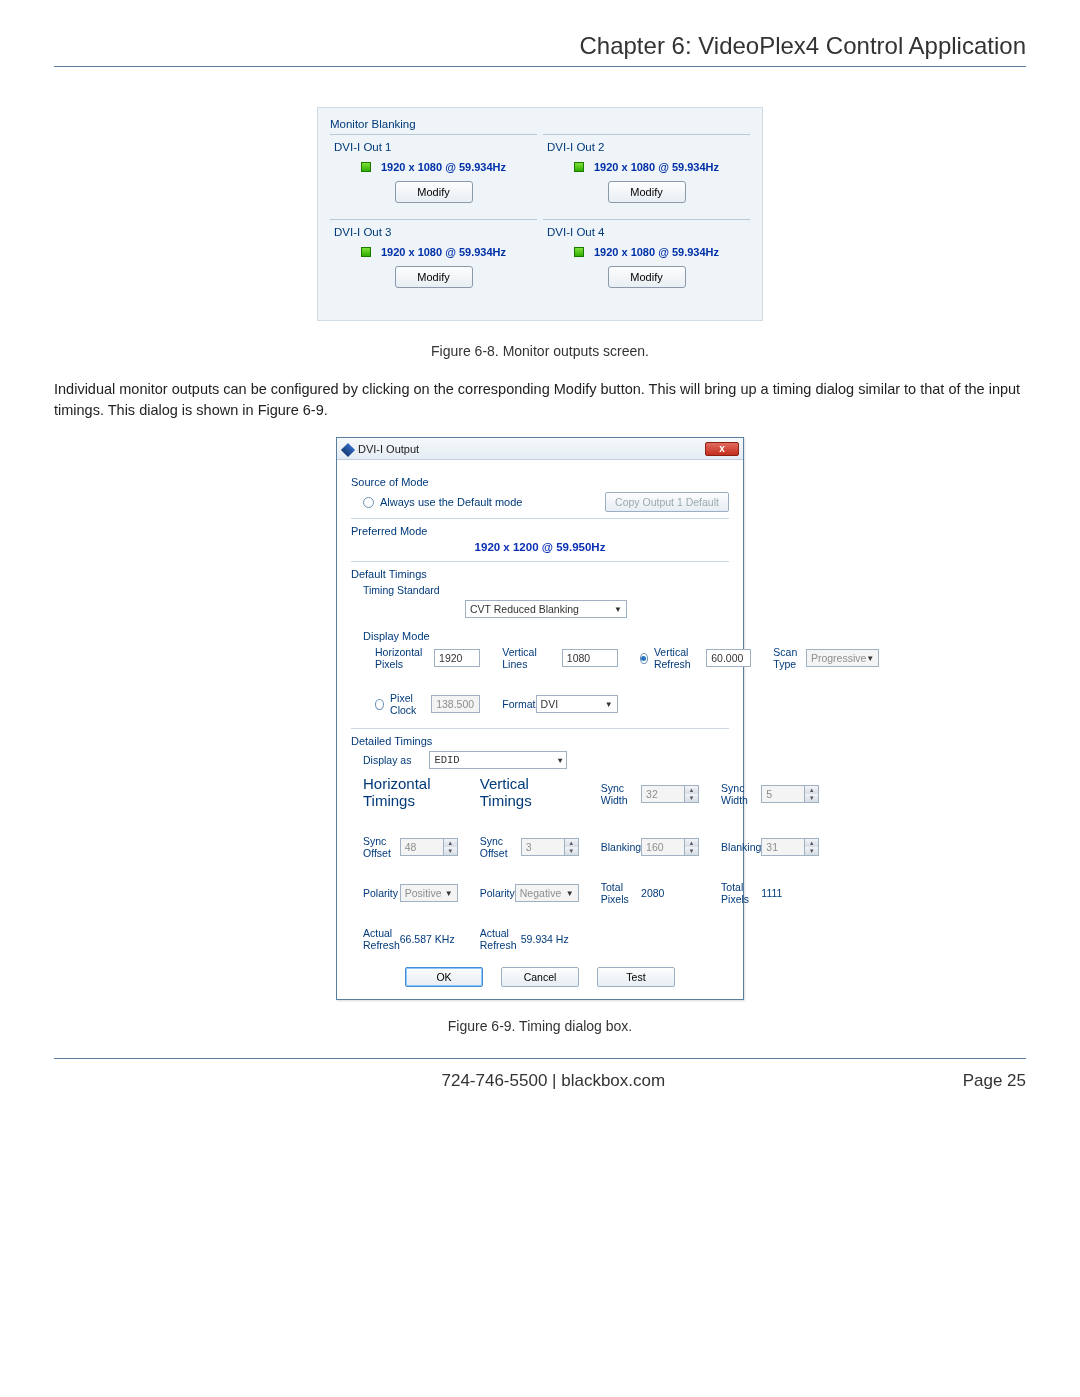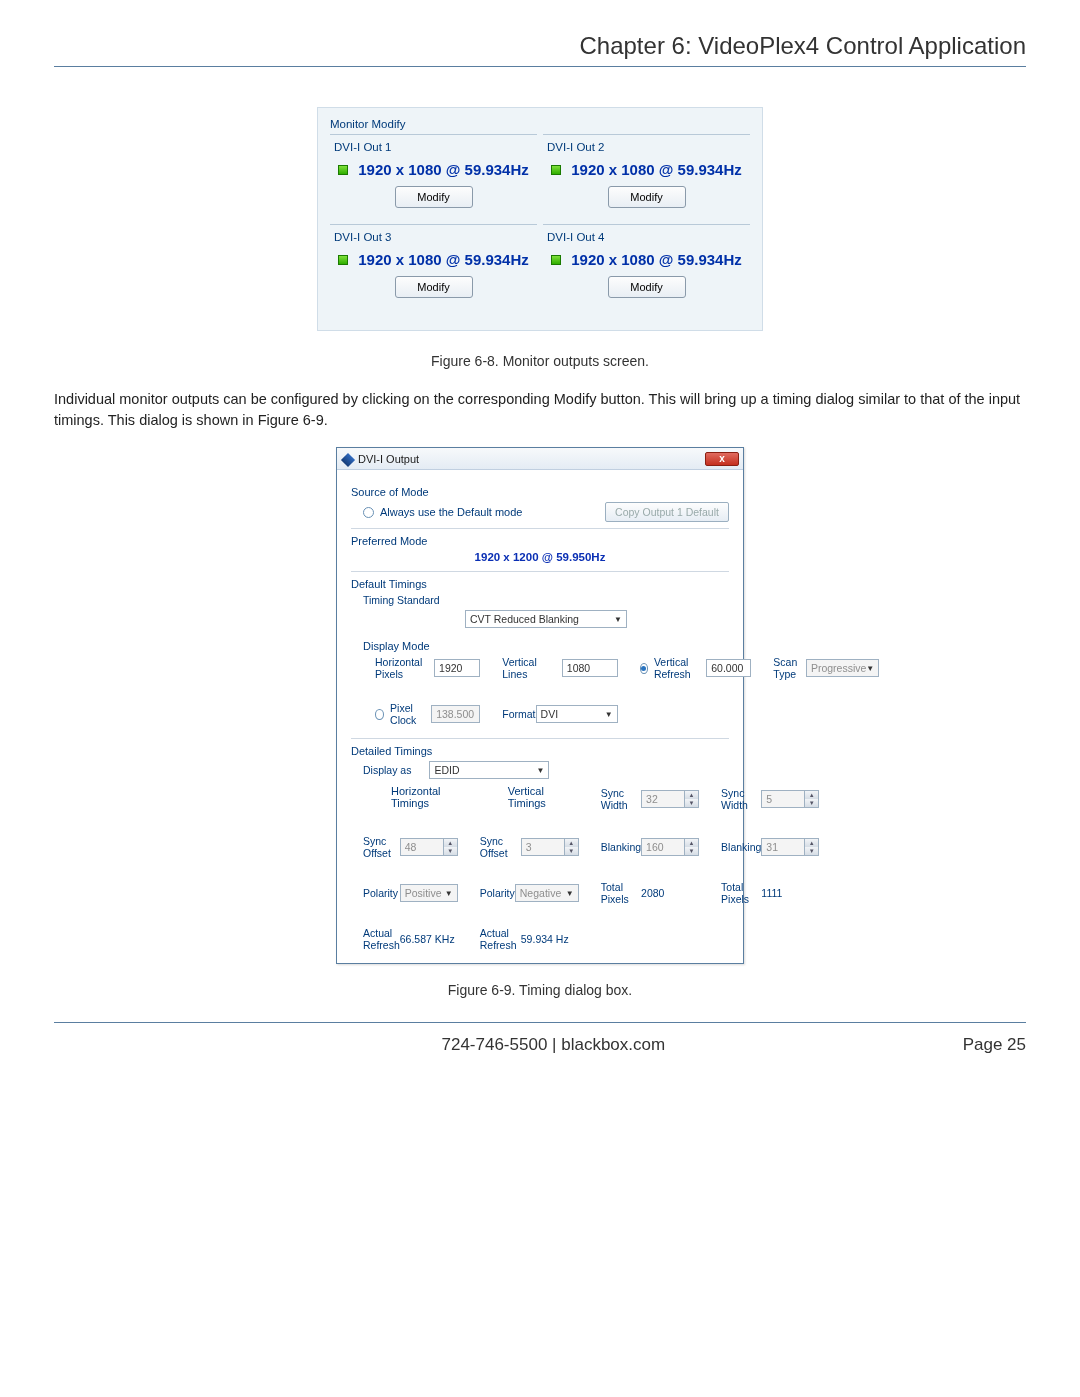--- a/index.html
+++ b/index.html
@@ -63,21 +63,21 @@
     display:flex;
     align-items:center;
     justify-content:center;
     gap:10px;
     margin-bottom:8px;
   }
   .status-sq {
     width:10px; height:10px; background: linear-gradient(#7fe03a, #2fae00); border:1px solid #1a7a00;
   }
   .res-text {
-    color:#0030a8; font-weight:700; font-size:15px;
+    color:#0030a8; font-weight:700; font-size:11px;
   }
   .modify-btn {
     display:block;
     margin: 0 auto;
     width: 78px;
     height: 22px;
     font-size:11px;
     border:1px solid #8a9aaa;
     background: linear-gradient(#fdfdfd,#e8eef4);
     border-radius:3px;
@@ -151,21 +151,21 @@
   .select-like.sml { width:82px;}
   .caret { font-size:8px;color:#333;}
   .txt { width:58px; }
   .txt.disabled { color:#8e8e8e; background:#f4f4f4;}
   .spinbox { position:relative; width:58px;}
   .spinbox .arrows { position:absolute;right:1px;top:1px;width:14px;height:16px;display:flex;flex-direction:column;}
   .spinbox .arrows div { flex:1;background:linear-gradient(#f2f4f7,#d6dde5);border-left:1px solid #9fb1c2;font-size:6px;display:flex;align-items:center;justify-content:center;color:#556;}
   .lbl-blue { color:#003a7a; font-size:10.5px;}
   .two-col { display:grid; grid-template-columns: 1fr 1fr 1fr 1fr; column-gap:14px; row-gap:6px;gap:22px;}
   .two-col .cell { display:flex;align-items:center;justify-content:space-between;}
-  .sub-head { color:#003a7a;font-size:11px;margin-bottom:4px;margin-left:28px;}
+  .sub-head { color:#003a7a;font-size:15px;margin-bottom:4px;}
   .plain-val { color:#003a7a; font-size:10.5px; min-width:58px;}
   .footer-btns { display:flex;justify-content:center;gap:18px;margin-top:16px;}
   .footer-btns .btn-std { min-width:78px;}
   .footer-btns .btn-std.primary { border-color:#3f8ed6; box-shadow:0 0 0 1px #8cc6ff inset;}
   .select-like.disabled { color:#8e8e8e; background:#f4f4f4;}
 
   .page-footer {
     border-top:1.5px solid #5a7ea0;
     margin-top:24px;
     padding-top:12px;
@@ -181,21 +181,21 @@
 </style>
 </head>
 <body>
 
 <div class="page">
   <div class="chapter-title">Chapter 6: VideoPlex4 Control Application</div>
   <hr class="divider">
 
   <div class="monitor-panel-wrap">
     <div class="monitor-panel">
-      <div class="fieldset-label">Monitor Modify</div>
+      <div class="fieldset-label">Monitor Blanking</div>
       <div class="outputs-grid">
 
         <div class="output-box">
           <div class="output-box-label">DVI-I Out 1</div>
           <div class="resolution-row">
             <div class="status-sq"></div>
             <div class="res-text">1920 x 1080 @ 59.934Hz</div>
           </div>
           <button class="modify-btn">Modify</button>
         </div>
@@ -312,21 +312,21 @@
               </div>
             </div>
           </div>
         </div>
 
         <div class="sep" style="margin-top:12px;"></div>
         <div class="group-lbl">Detailed Timings</div>
         <div class="indent">
           <div class="row-flex" style="justify-content:flex-start;gap:18px;">
             <span class="lbl-blue">Display as</span>
-            <div class="select-like" style="width:120px;">
+            <div class="select-like" style="width:138px;font-family:Liberation Mono, monospace;">
               <span>EDID</span>
               <span class="caret">▼</span>
             </div>
           </div>
           <div class="two-col" style="margin-top:6px;">
             <div class="sub-head">Horizontal Timings</div>
             <div class="sub-head">Vertical Timings</div>
 
             <div class="cell">
               <span class="lbl-blue">Sync Width</span>
@@ -419,20 +419,25 @@
               <span class="lbl-blue">Actual Refresh</span>
               <span class="plain-val">66.587 KHz</span>
             </div>
             <div class="cell">
               <span class="lbl-blue">Actual Refresh</span>
               <span class="plain-val">59.934 Hz</span>
             </div>
           </div>
         </div>
 
+        <div class="footer-btns">
+          <button class="btn-std primary">OK</button>
+          <button class="btn-std">Cancel</button>
+          <button class="btn-std">Test</button>
+        </div>
       </div>
     </div>
   </div>
 
   <div class="figure-caption">Figure 6-9. Timing dialog box.</div>
 
   <div class="page-footer">
     <div class="left-spacer"></div>
     <div class="center">724-746-5500   |   blackbox.com</div>
     <div class="page-num">Page 25</div>

